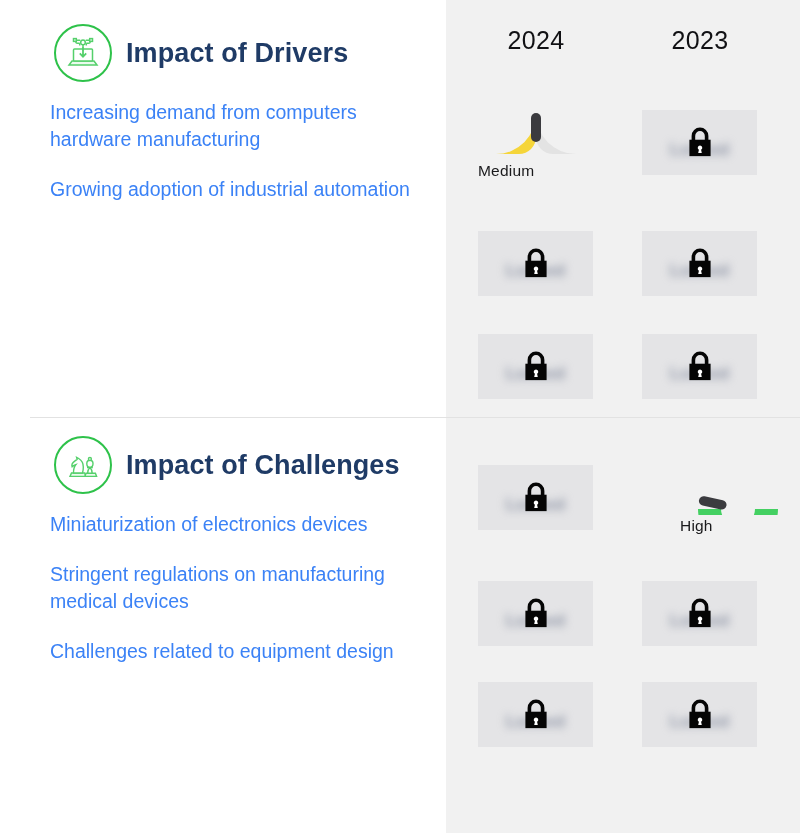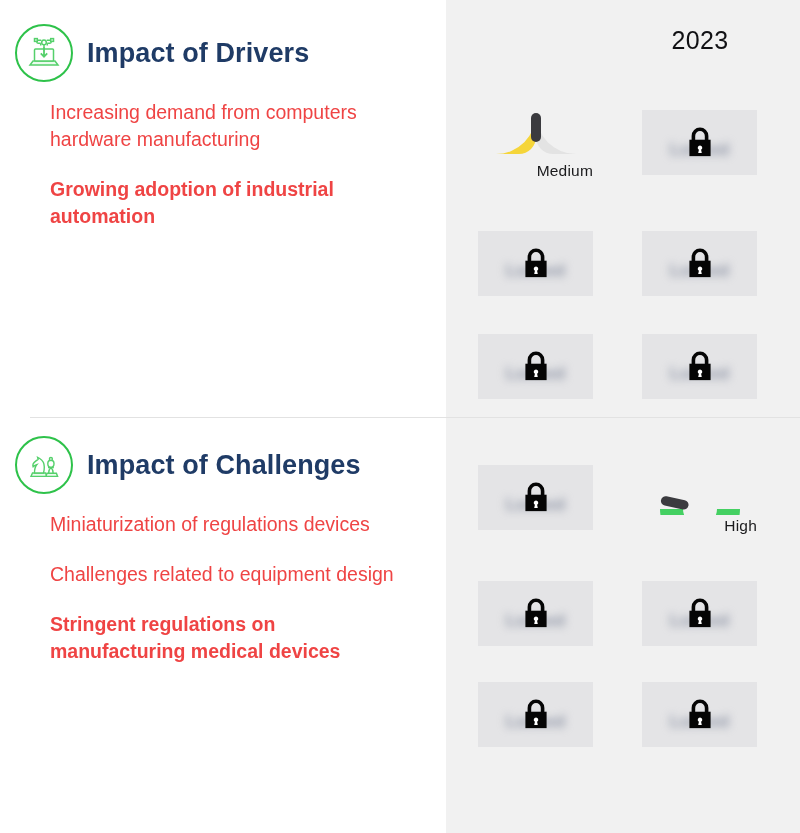--- a/index.html
+++ b/index.html
@@ -55,21 +55,21 @@
 
   
   .section { position: absolute; left: 0; width: 446px; }
   .section.drivers    { top: 0px; }
   .section.challenges { top: 412px; }
 
   .section-header {
     position: relative;
     display: flex;
     align-items: center;
-    padding-left: 15px;
+    padding-left: 54px;
     height: 64px;
     margin-top: 21px;
   }
 
   .badge-icon {
     width: 58px;
     height: 58px;
     border-radius: 50%;
     border: 2px solid #2ec24a;
     display: flex;
@@ -86,25 +86,25 @@
     color: #1f3b66;
     letter-spacing: 0.1px;
     white-space: nowrap;
   }
 
   .item-list { margin-top: 14px; padding-left: 50px; }
 
   .item-text {
     font-size: 19.5px;
     line-height: 27px;
-    color: #ef4444;
+    color: #3b82f6;
     width: 360px;
     margin-bottom: 23px;
   }
-  .item-text:last-child { margin-bottom: 0; font-weight: bold; }
+  .item-text:last-child { margin-bottom: 0; }
 
   
   .cell {
     position: absolute;
     width: 115px;
     height: 65px;
   }
 
   .locked {
     width: 115px;
@@ -143,33 +143,34 @@
     position: absolute;
     left: 50%;
     top: 0px;
     transform: translateX(-50%);
   }
   .gauge-label {
     position: absolute;
     left: 0;
     right: 0;
     top: 52px;
-    text-align: right;
+    text-align: left;
     font-size: 15.5px;
     color: #1a1a1c;
     letter-spacing: 0.2px;
   }
 </style>
 </head>
 <body>
 
 <div id="root">
 
   <div class="value-panel"></div>
 
+  <div class="year-head c0">2024</div>
   <div class="year-head c1">2023</div>
 
   <div class="section-divider"></div>
 
   <div class="section drivers">
     <div class="section-header">
       <div class="badge-icon">
         <svg width="36" height="34" viewBox="0 0 36 34" fill="none" stroke="#55d06b" stroke-width="1.5">
 
           <path d="M7 25 h22 l3 4 H4 Z" fill="#eafbee"></path>
@@ -208,23 +209,23 @@
           <path d="M22.6 24.2 c0-3 1-4.6 2.3-5.8 1.3 1.2 2.3 2.8 2.3 5.8 Z" fill="#ffffff"></path>
           <ellipse cx="24.9" cy="14.8" rx="3.1" ry="3.5" fill="#ffffff"></ellipse>
           <circle cx="24.9" cy="10" r="1.5" fill="#ffffff"></circle>
           <path d="M22 18.6 h5.8"></path>
         </svg>
       </div>
       <div class="section-title">Impact of Challenges</div>
     </div>
 
     <div class="item-list">
-      <div class="item-text">Miniaturization of regulations devices</div>
+      <div class="item-text">Miniaturization of electronics devices</div>
+      <div class="item-text">Stringent regulations on manufacturing medical devices</div>
       <div class="item-text">Challenges related to equipment design</div>
-      <div class="item-text">Stringent regulations on manufacturing medical devices</div>
     </div>
   </div>
 
   <div id="cells">
       <div class="cell" style="left: 478px; top: 110px;">
         <div class="gauge-wrap">
           <svg class="gauge-svg" width="92" height="50" viewBox="0 0 92 50">
             <path d="M6 43.99999999999999 A40 40 0 0 0 46 4 L46 27 A17 17 0 0 1 29 44 Z" fill="#f5d53a"></path>
             <path d="M46 4 A40 40 0 0 0 86 44 L63 44 A17 17 0 0 1 46 27 Z" fill="#e3e3e3"></path>
             <rect x="41" y="3" width="10" height="29" rx="5" fill="#3b3b3f"></rect>
@@ -285,21 +286,21 @@
       <div class="cell" style="left: 478px; top: 465px;">
         <div class="locked">
           <div class="blur-text">Locked</div>
           <svg class="lock-glyph" width="30" height="34" viewBox="0 0 30 34">
             <path d="M8.4 15 V10.6 a6.6 6.6 0 0 1 13.2 0 V15" fill="none" stroke="#050505" stroke-width="3.6"></path>
             <rect x="4.4" y="14.4" width="21.2" height="16.4" fill="#050505"></rect>
             <path d="M15 20.2 a2.3 2.3 0 0 0 -1.1 4.3 l-.7 3.3 h3.6 l-.7-3.3 A2.3 2.3 0 0 0 15 20.2Z" fill="#ffffff"></path>
           </svg>
         </div>
       </div>
-      <div class="cell" style="left: 642px; top: 465px;">
+      <div class="cell" style="left: 680px; top: 465px;">
         <div class="gauge-wrap">
           <svg class="gauge-svg" width="92" height="50" viewBox="0 0 92 50">
             <path d="M6 43.99999999999999 A40 40 0 0 0 86 44 L63 44 A17 17 0 0 1 29 44 Z" fill="#44d062"></path>
             <g transform="rotate(-78 46 44)">
               <rect x="42" y="4" width="9.5" height="28" rx="4.7" fill="#3b3b3f"></rect>
             </g>
           </svg>
           <div class="gauge-label">High</div>
         </div>
       </div>

